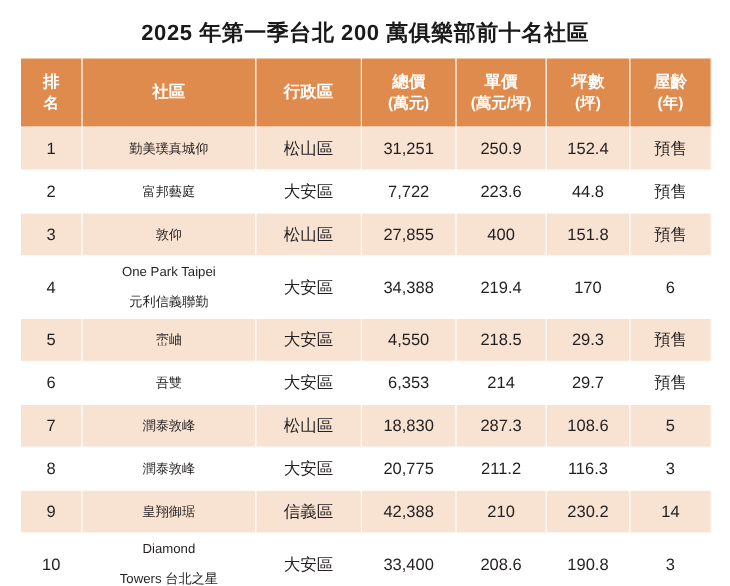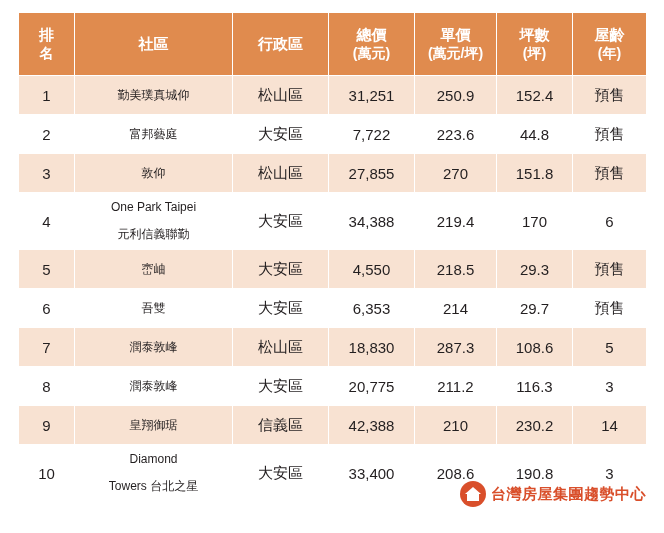--- a/index.html
+++ b/index.html
@@ -119,20 +119,21 @@
     font-weight: bold;
     letter-spacing: 0.5px;
     white-space: nowrap;
   }
 </style>
 </head>
 <body>
 
 <div class="page">
 
+  <div class="title">2025 年第一季台北 200 萬俱樂部前十名社區</div>
 
   <table class="rank-table">
     <colgroup>
       <col class="c-rank">
         <col class="c-name">
         <col class="c-dist">
       <col class="c-total">
         <col class="c-unit">
         <col class="c-ping">
         <col class="c-age">
@@ -193,21 +194,21 @@
         <td>預售</td>
       </tr>
 
       <tr class="odd">
         <td class="rank">3</td>
         <td class="name">
           <span>敦仰</span>
         </td>
         <td>松山區</td>
         <td>27,855</td>
-        <td>270</td>
+        <td>400</td>
         <td>151.8</td>
         <td>預售</td>
       </tr>
 
       <tr class="even tall">
         <td class="rank">4</td>
         <td class="name">
           <span>One Park Taipei</span>
           <span class="l2">元利信義聯勤</span>
         </td>
@@ -287,18 +288,14 @@
         <td>大安區</td>
         <td>33,400</td>
         <td>208.6</td>
         <td>190.8</td>
         <td>3</td>
       </tr>
 
     </tbody>
   </table>
 
-  <div class="logo">
-    <span class="mark"></span>
-    <span class="logo-text">台灣房屋集團趨勢中心</span>
-  </div>
 
 </div>
 
 </body></html>

